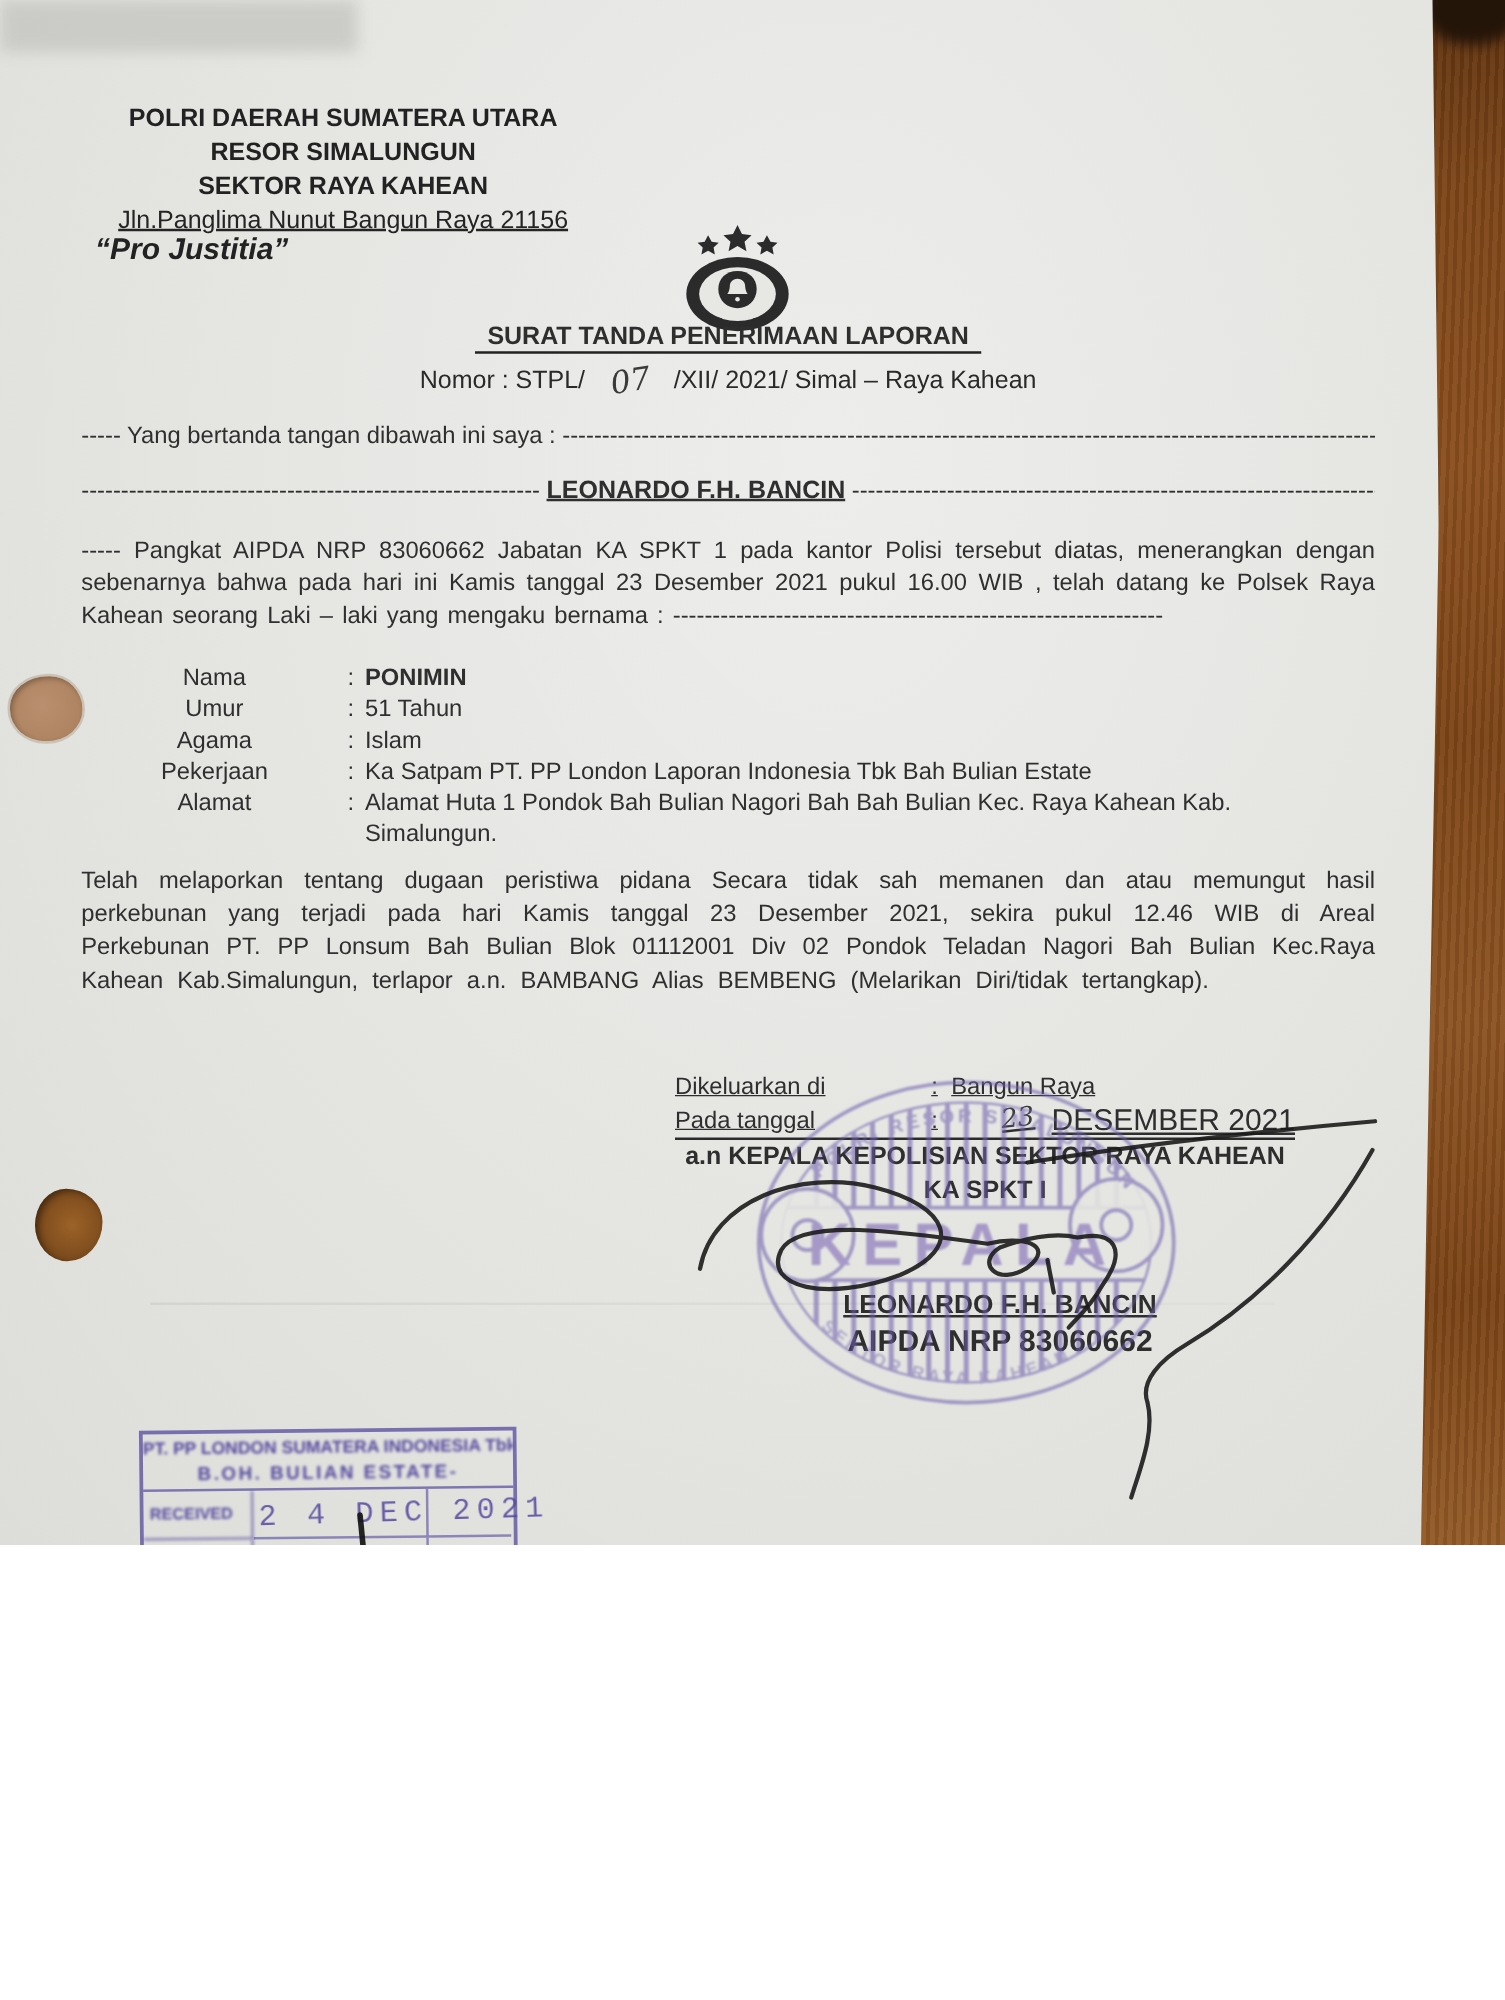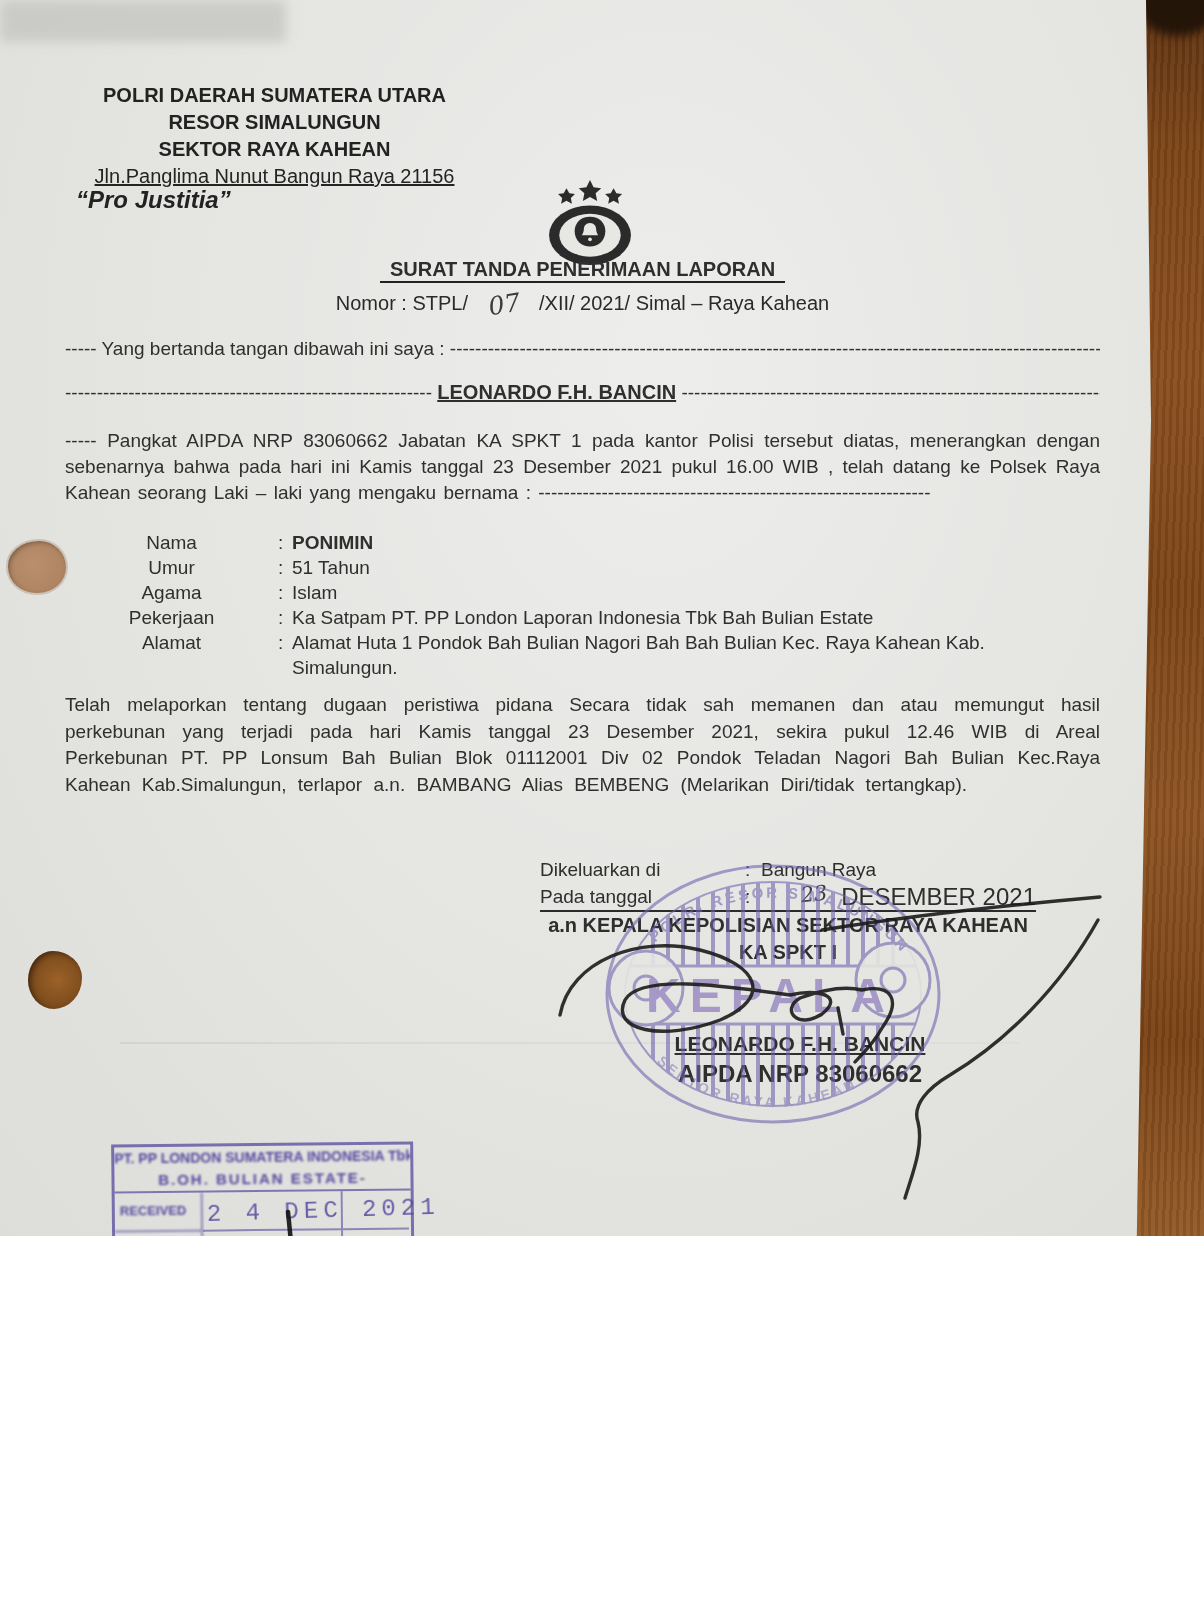--- a/index.html
+++ b/index.html
@@ -17,21 +17,21 @@
   .just{text-align:justify;}
   .doc-text{font-size:19px;line-height:25px;color:#2f2f2f;}
   .hdr{font-size:20px;line-height:27px;font-weight:bold;color:#222;}
   .underl{text-decoration:underline;}
   .center{text-align:center;}
   .hand{font-family:"DejaVu Serif",serif;font-style:italic;color:#3b3b3b;}
   .blurry{filter:blur(1.2px);}
   .fieldrow{display:flex;}
   .fieldrow .lab{width:213px;flex:0 0 213px;text-align:center;}
   .fieldrow .col{width:14px;flex:0 0 14px;}
-  .sigrow{display:flex;font-size:19px;line-height:27px;}
+  .sigrow{display:flex;font-size:19px;line-height:27px;text-decoration:underline;}
   .sigrow .lab{width:205px;flex:0 0 205px;}
   .sigrow .col{width:16px;flex:0 0 16px;}
   #received-stamp{border:3px solid rgba(84,72,158,.75);color:#54489e;}
   #rs-grid{display:grid;grid-template-columns:88px 140px 66px;border-top:2px solid rgba(84,72,158,.7);}
   #rs-grid .cell{border-right:2px solid rgba(84,72,158,.6);border-bottom:2px solid rgba(84,72,158,.6);height:39px;
     font-size:13px;font-weight:bold;padding:10px 3px 0 5px;box-sizing:border-box;}
   #rs-grid .cell:nth-child(3n){border-right:none;}
   .crease{position:absolute;height:2px;background:linear-gradient(90deg,rgba(120,120,115,.25),rgba(120,120,115,.08));}
 </style>
 </head>

